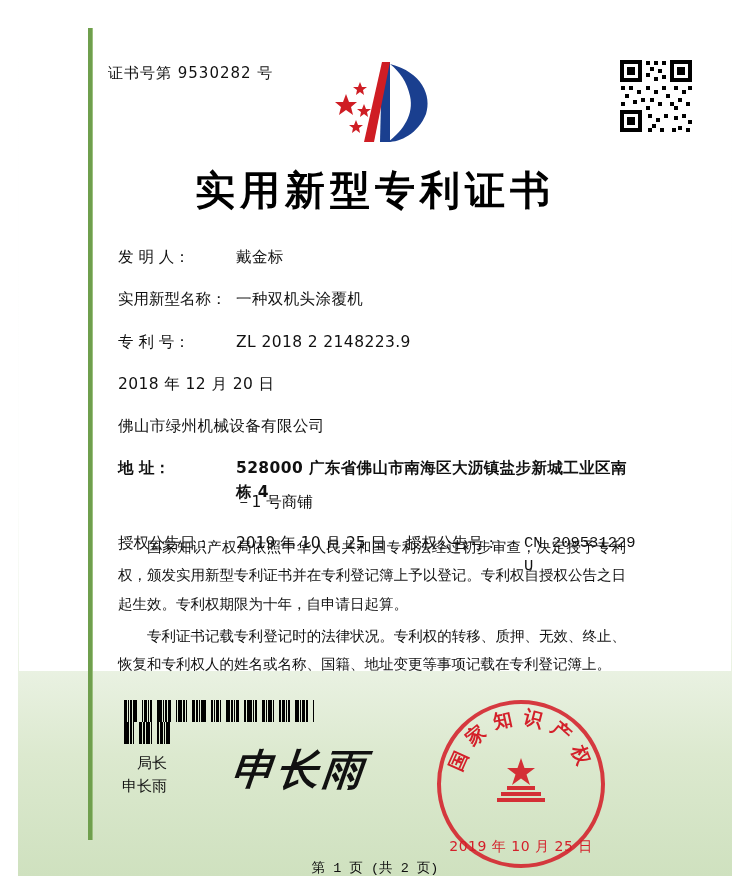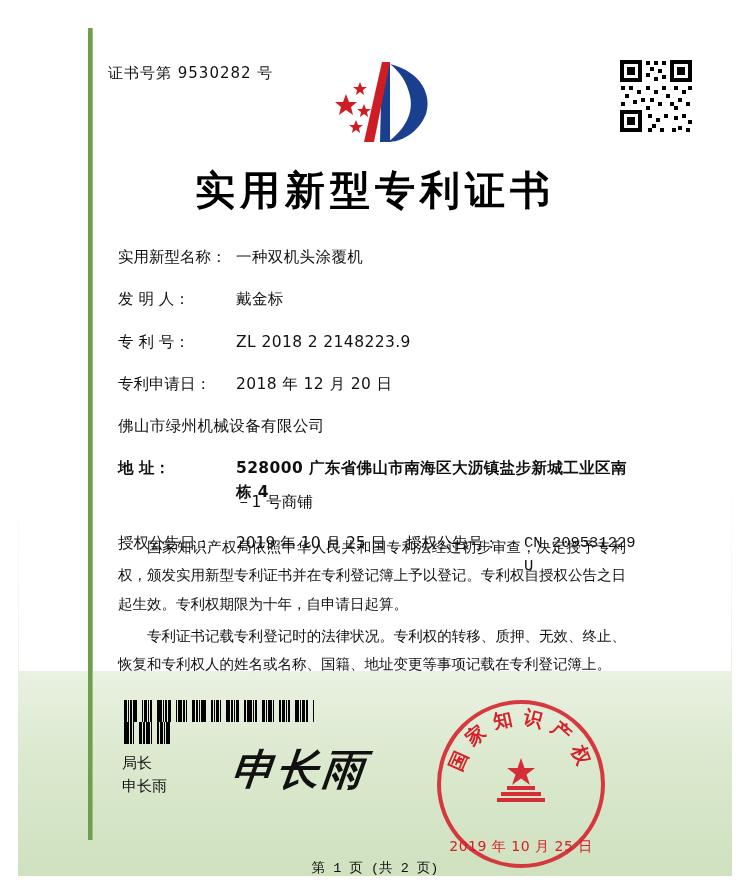--- a/index.html
+++ b/index.html
@@ -178,20 +178,21 @@
   }
 
   .signature-block {
     position: absolute;
     left: 122px;
     top: 752px;
     font-size: 15px;
     line-height: 1.55;
     color: #111;
     font-family: "DejaVu Sans", sans-serif;
+    text-align: right;
   }
   .handwriting {
     position: absolute;
     left: 232px;
     top: 742px;
     font-size: 42px;
     font-family: "DejaVu Serif", serif;
     font-style: italic;
     font-weight: bold;
     color: #111;
@@ -318,33 +319,32 @@
           <rect x="68" y="70" width="4" height="4"></rect>
           <rect x="54" y="70" width="4" height="4"></rect>
       </g>
     </svg>
   </div>
 
   <div class="title">实用新型专利证书</div>
 
   <div class="fields">
     <div class="frow">
+      <div class="flabel">发 明 人：</div>
+      <div class="fvalue">戴金标</div>
+    </div>
+    <div class="frow">
       <div class="flabel">实用新型名称：</div>
       <div class="fvalue">一种双机头涂覆机</div>
-    </div>
-    <div class="frow">
-      <div class="flabel">发 明 人：</div>
-      <div class="fvalue">戴金标</div>
     </div>
     <div class="frow">
       <div class="flabel">专 利 号：</div>
       <div class="fvalue">ZL 2018 2 2148223.9</div>
     </div>
     <div class="frow">
-      <div class="flabel">专利申请日：</div>
       <div class="fvalue">2018 年 12 月 20 日</div>
     </div>
     <div class="frow">
       <div class="fvalue">佛山市绿州机械设备有限公司</div>
     </div>
     <div class="frow" style="margin-bottom:2px;font-weight:bold;">
       <div class="flabel">地 址：</div>
       <div class="fvalue">528000 广东省佛山市南海区大沥镇盐步新城工业区南栋 4</div>
     </div>
     <div class="addr-cont">－1 号商铺</div>

